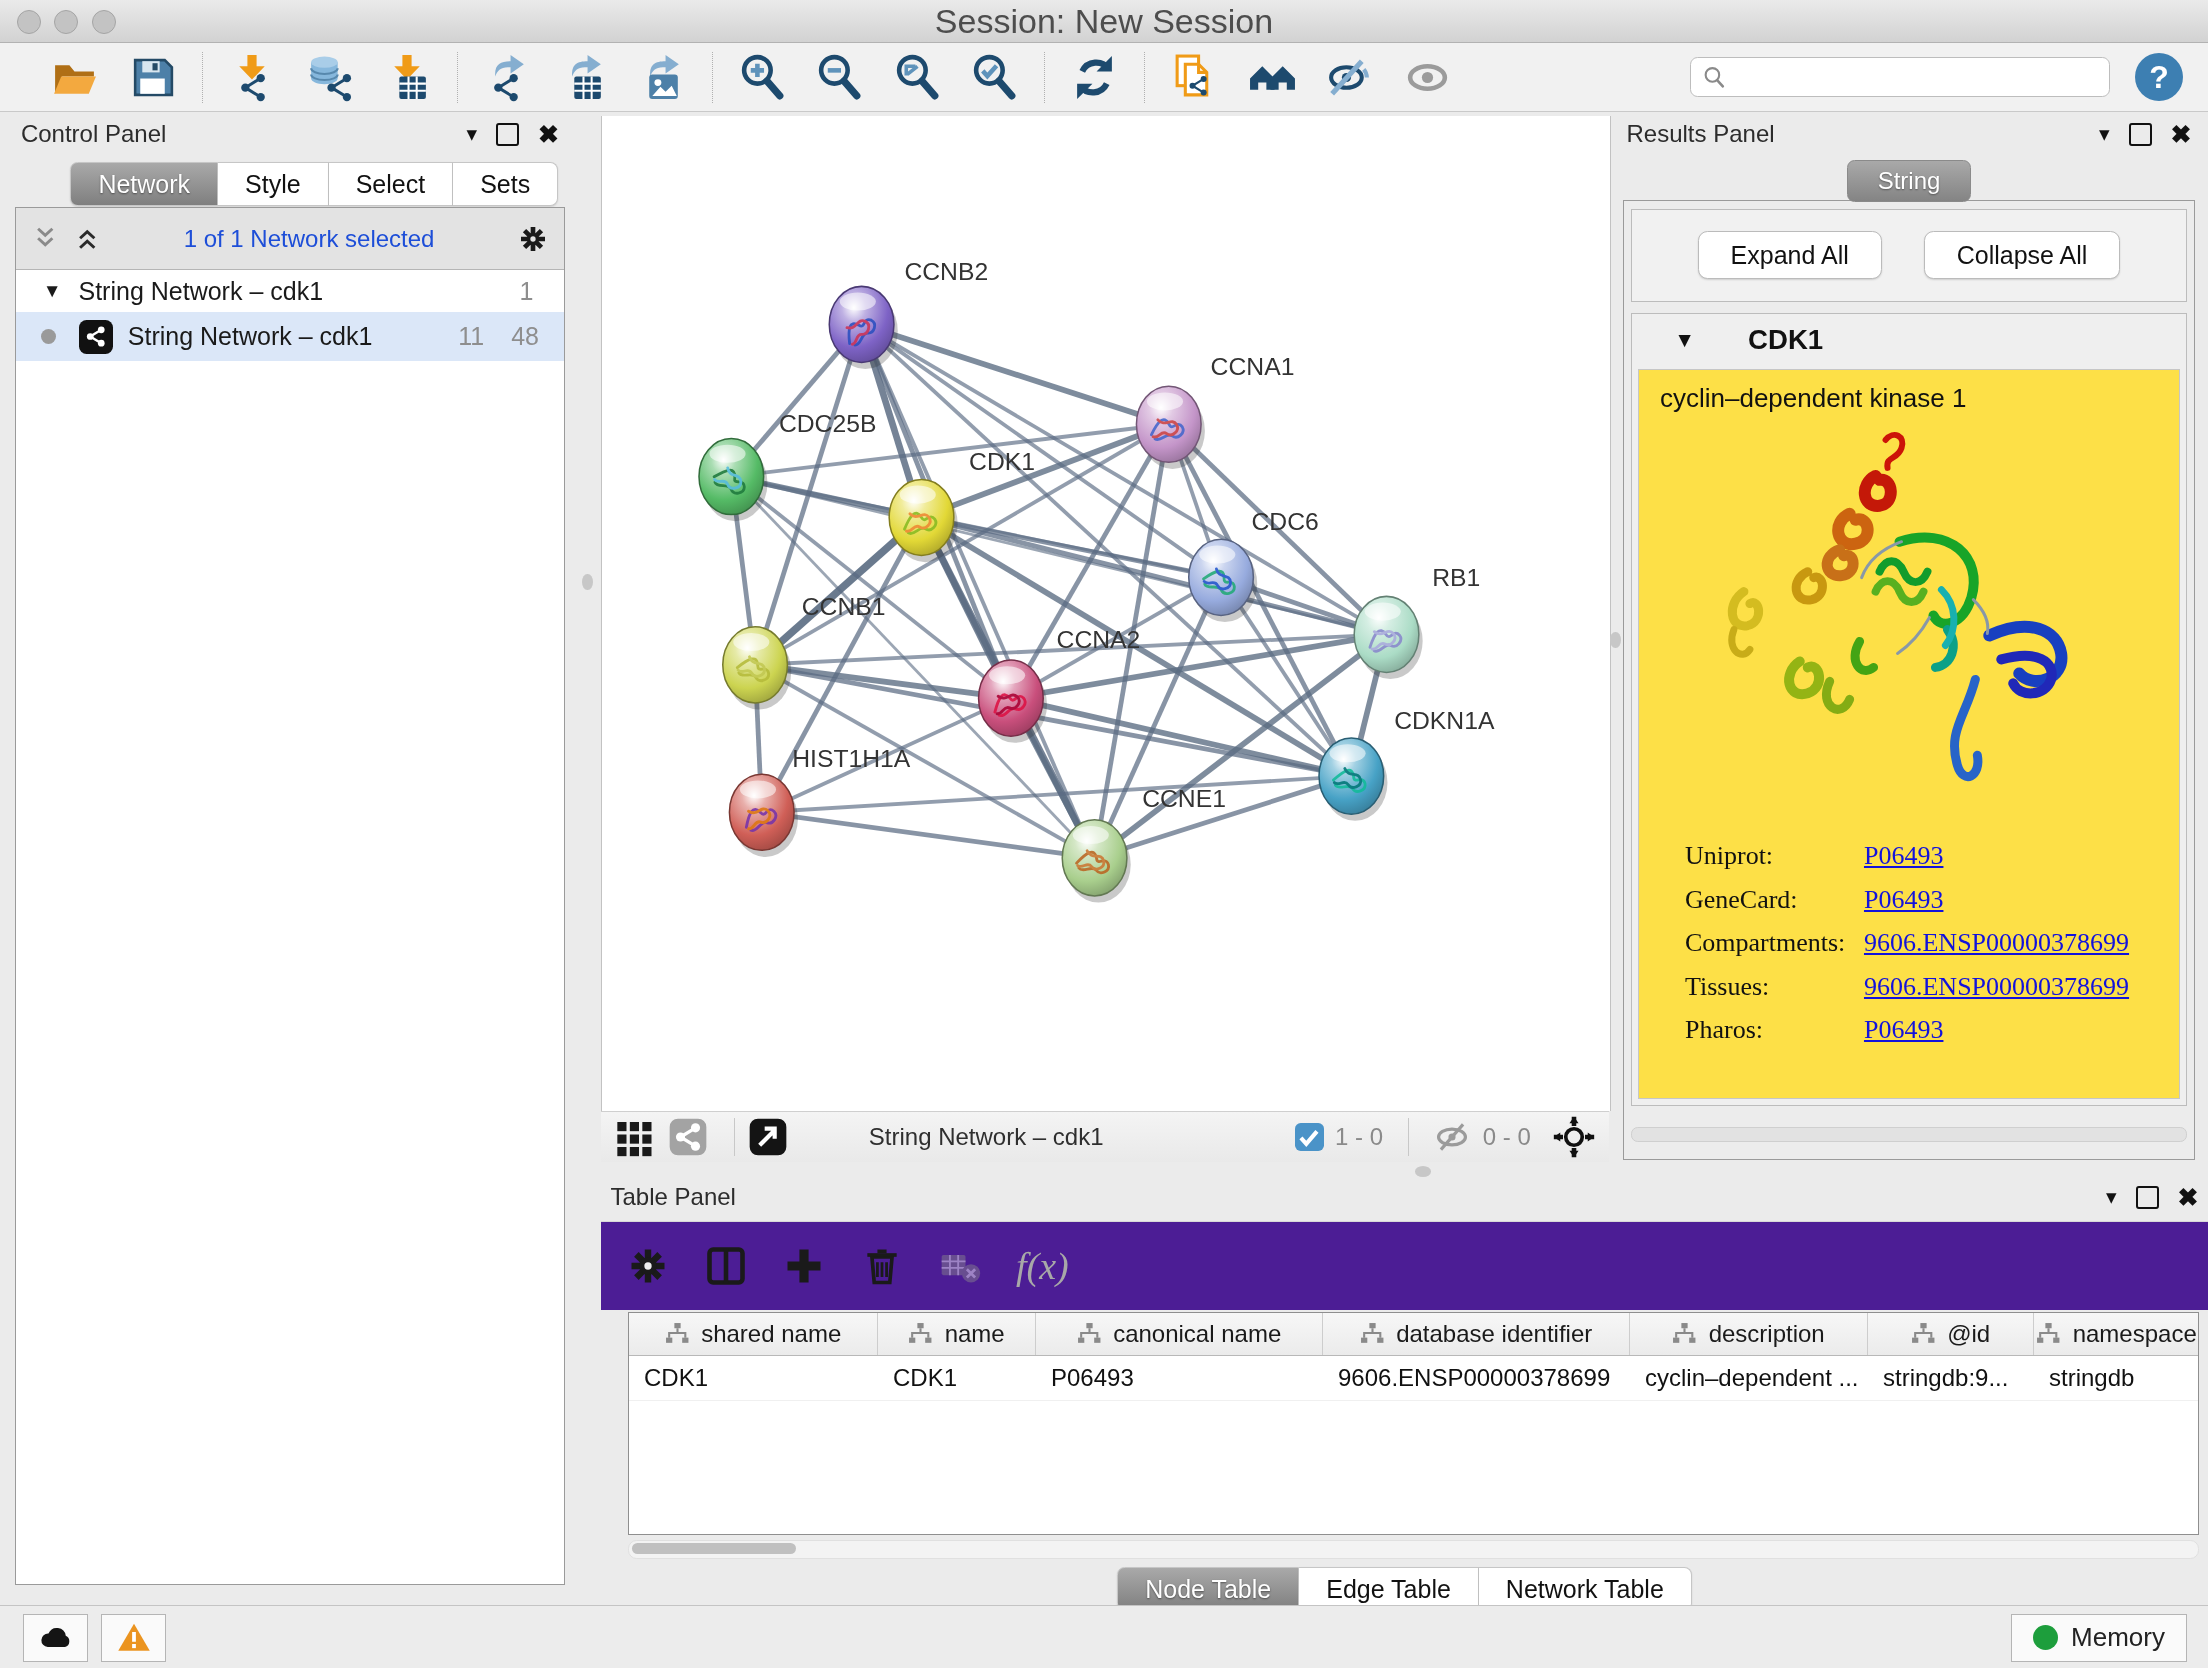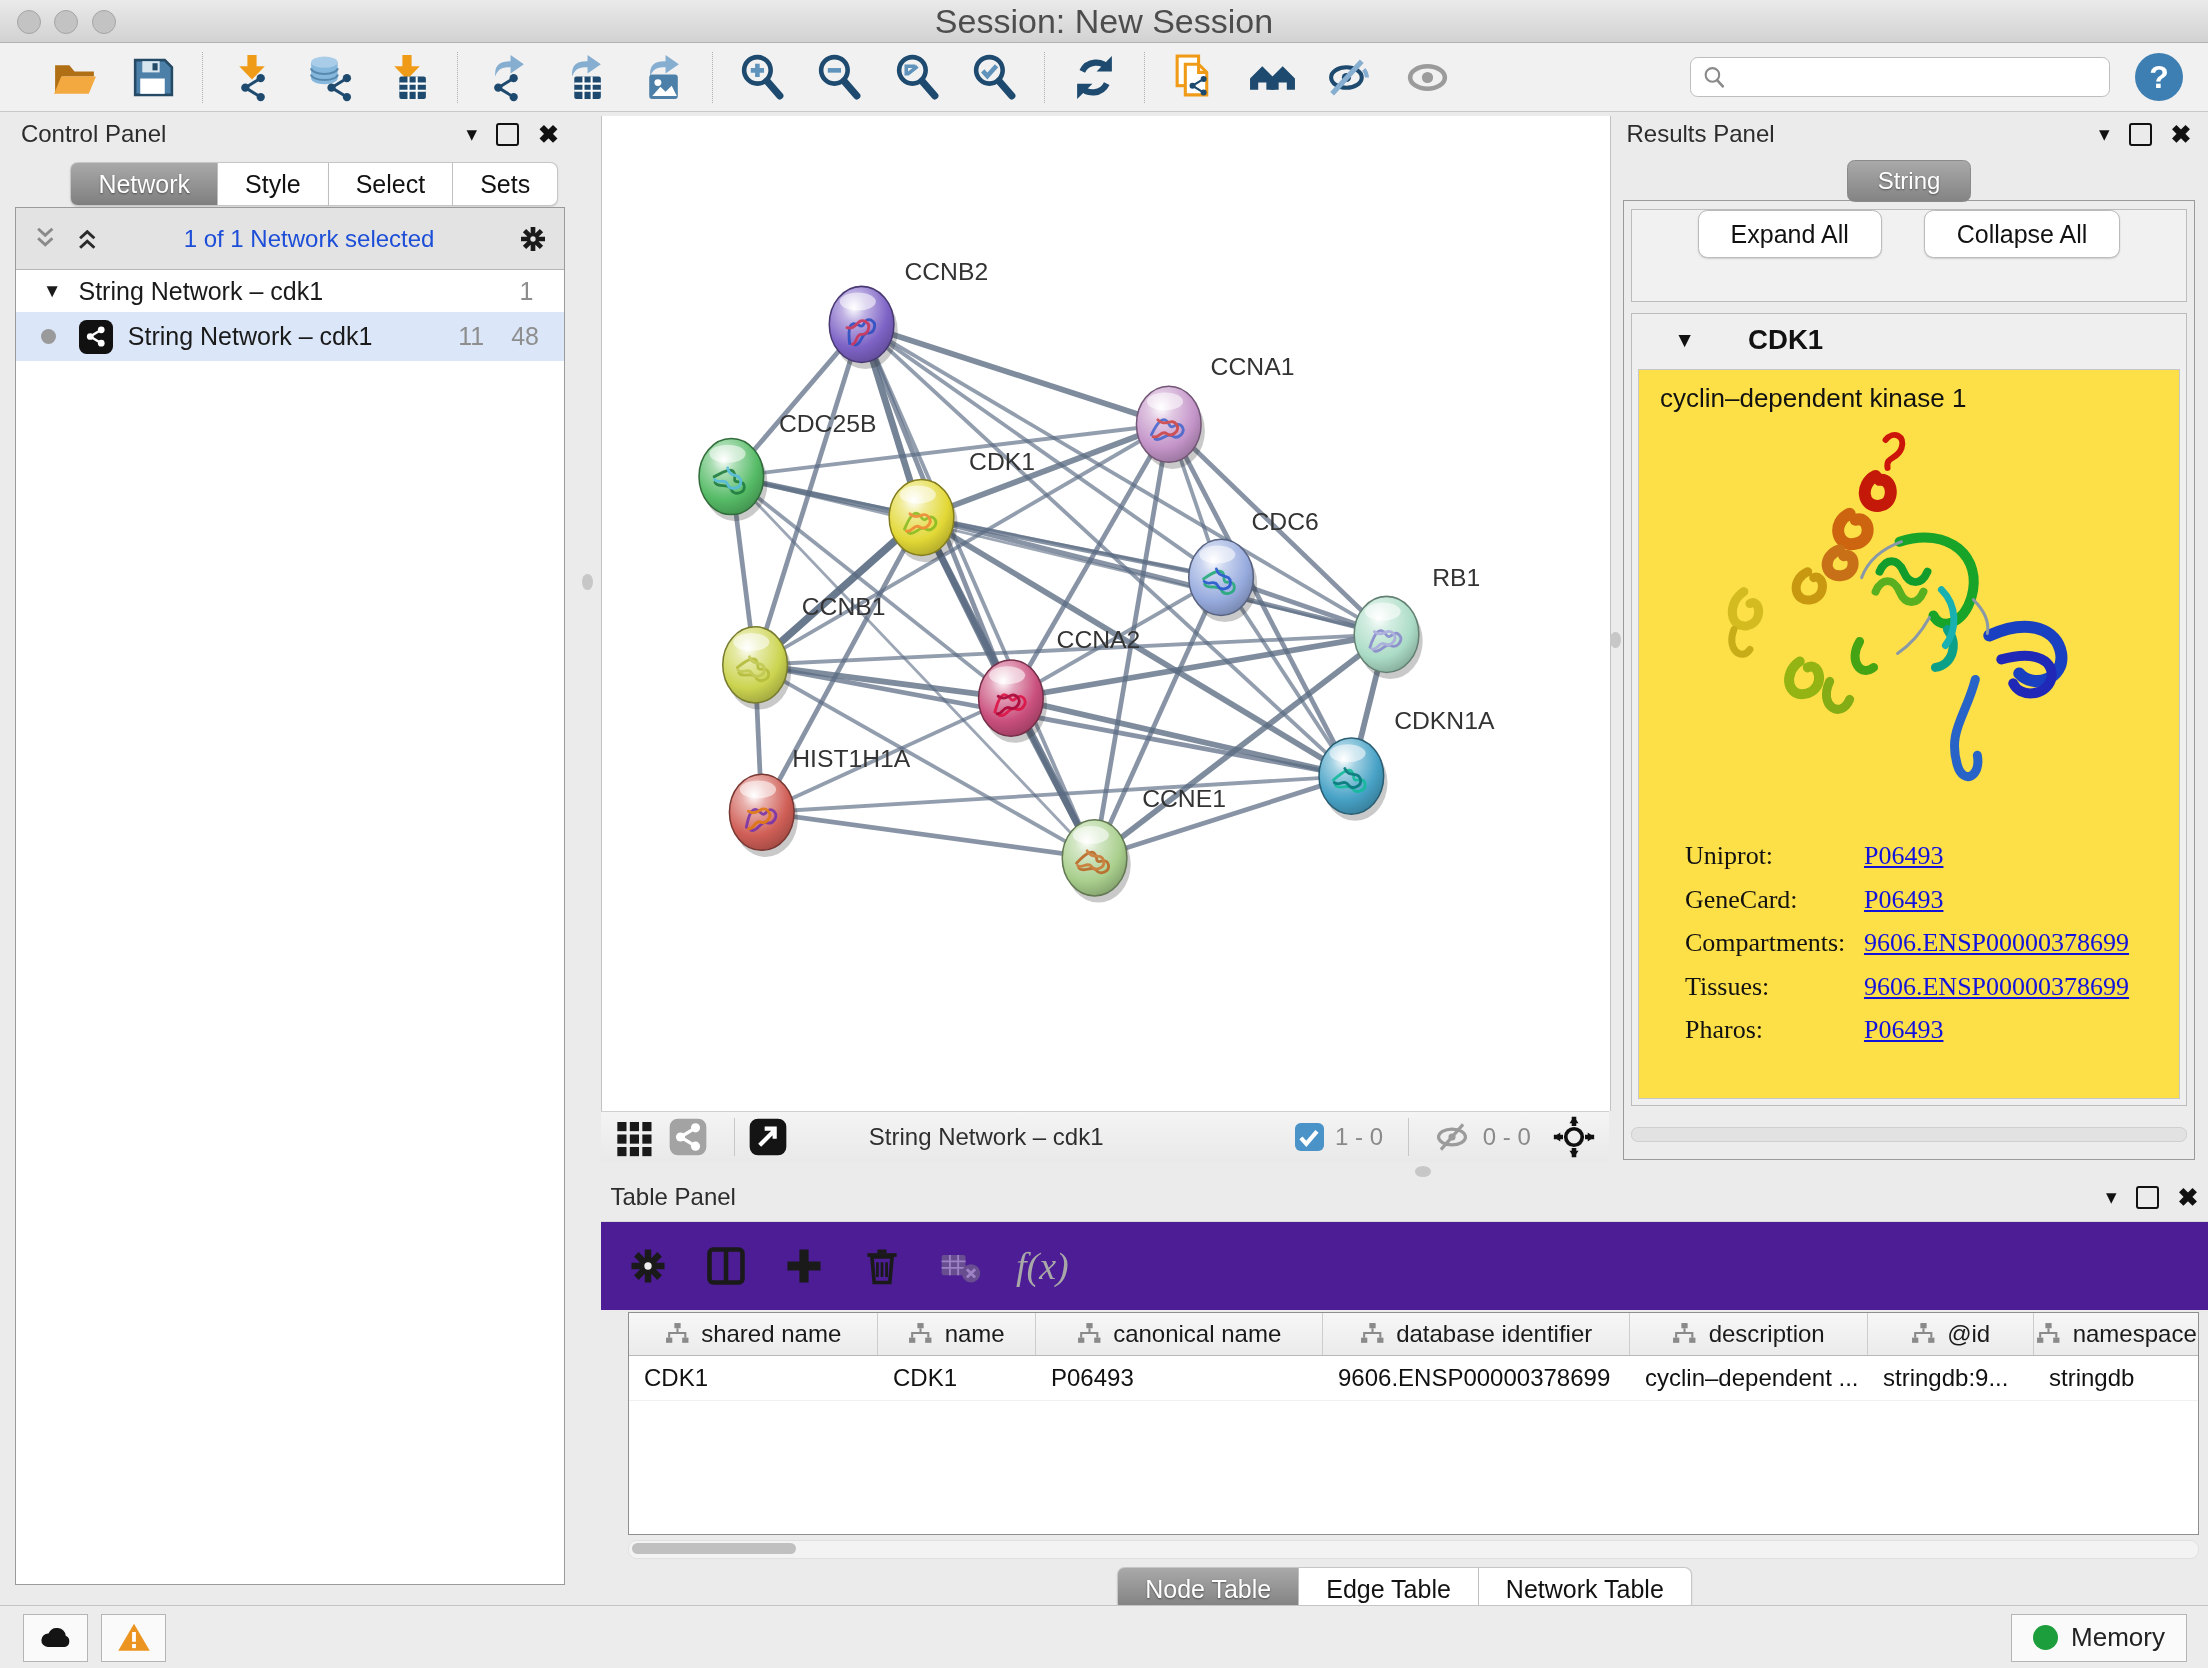--- a/index.html
+++ b/index.html
@@ -51,21 +51,21 @@
   .nt-icon{width:40px;height:40px;margin-right:13.3px}
   .nt-icon svg{width:100%;height:100%}
   .nt-sep{border-left:1px solid #c8c8c8;height:38px;margin:0 13.3px}
   .nt-title{font-size:24px;color:#2f2f2f;margin-left:67px}
   .nt-right{margin-left:auto;display:flex;align-items:center;gap:11.4px;color:#8a8a8a;font-size:24px}
   .nt-check{width:28.5px;height:28.5px;border-radius:5.7px;background:#4a93c8}
   
   .results-panel{left:1617px;top:116px;width:584px;height:1046px}
   .rp-tab{margin:7.6px auto 0;width:122px;height:40px;line-height:40px;text-align:center;font-size:24px;color:#fff;background:linear-gradient(#a9a9a9,#848484);border:1px solid #8a8a8a;border-radius:7.6px;text-shadow:0 1px 1.9px rgba(0,0,0,.4);position:relative;z-index:2}
   .rp-box{position:absolute;left:5.7px;right:5.7px;top:84px;bottom:1.9px;border:1px solid #9a9a9a;background:#ececec}
-  .rp-btnbox{margin:7.6px;height:91px;border:1px solid #bcbcbc;background:#f1f1f1;display:flex;align-items:flex-start;justify-content:center;gap:42px}
+  .rp-btnbox{margin:7.6px;height:91px;border:1px solid #bcbcbc;background:#f1f1f1;display:flex;align-items:center;justify-content:center;gap:42px}
   .rp-btn{background:#fff;border:1px solid #bbb;border-radius:9.5px;height:46px;line-height:46px;padding:0 32px;font-size:25px;color:#111;box-shadow:0 1px 1.9px rgba(0,0,0,.15)}
   .rp-genebox{position:absolute;left:7.6px;right:7.6px;top:112px;bottom:53px;border:1px solid #bcbcbc;background:#efefef}
   .rp-genehead{height:51px;display:flex;align-items:center;font-size:27.6px;font-weight:bold;color:#111}
   .rp-genehead .tri{font-size:21px;font-weight:normal;margin:0 53px 0 42px}
   .rp-inner{position:absolute;left:5.7px;right:5.7px;top:55px;bottom:5.7px;border:1px solid #c6c6c6;background:#fde047;overflow:hidden}
   .rp-desc{font-size:26px;color:#111;padding:13.3px 0 0 21px}
   .protein{display:block;margin:11.4px auto 0}
   .xl-title{font-family:"Liberation Serif",serif;font-weight:bold;font-size:27.6px;padding:25px 0 3.8px 23px;color:#000}
   .xl-row{display:flex;font-family:"Liberation Serif",serif;font-size:26px;padding:6.7px 0 6.7px 46px}
   .xl-label{width:179px;color:#111}

